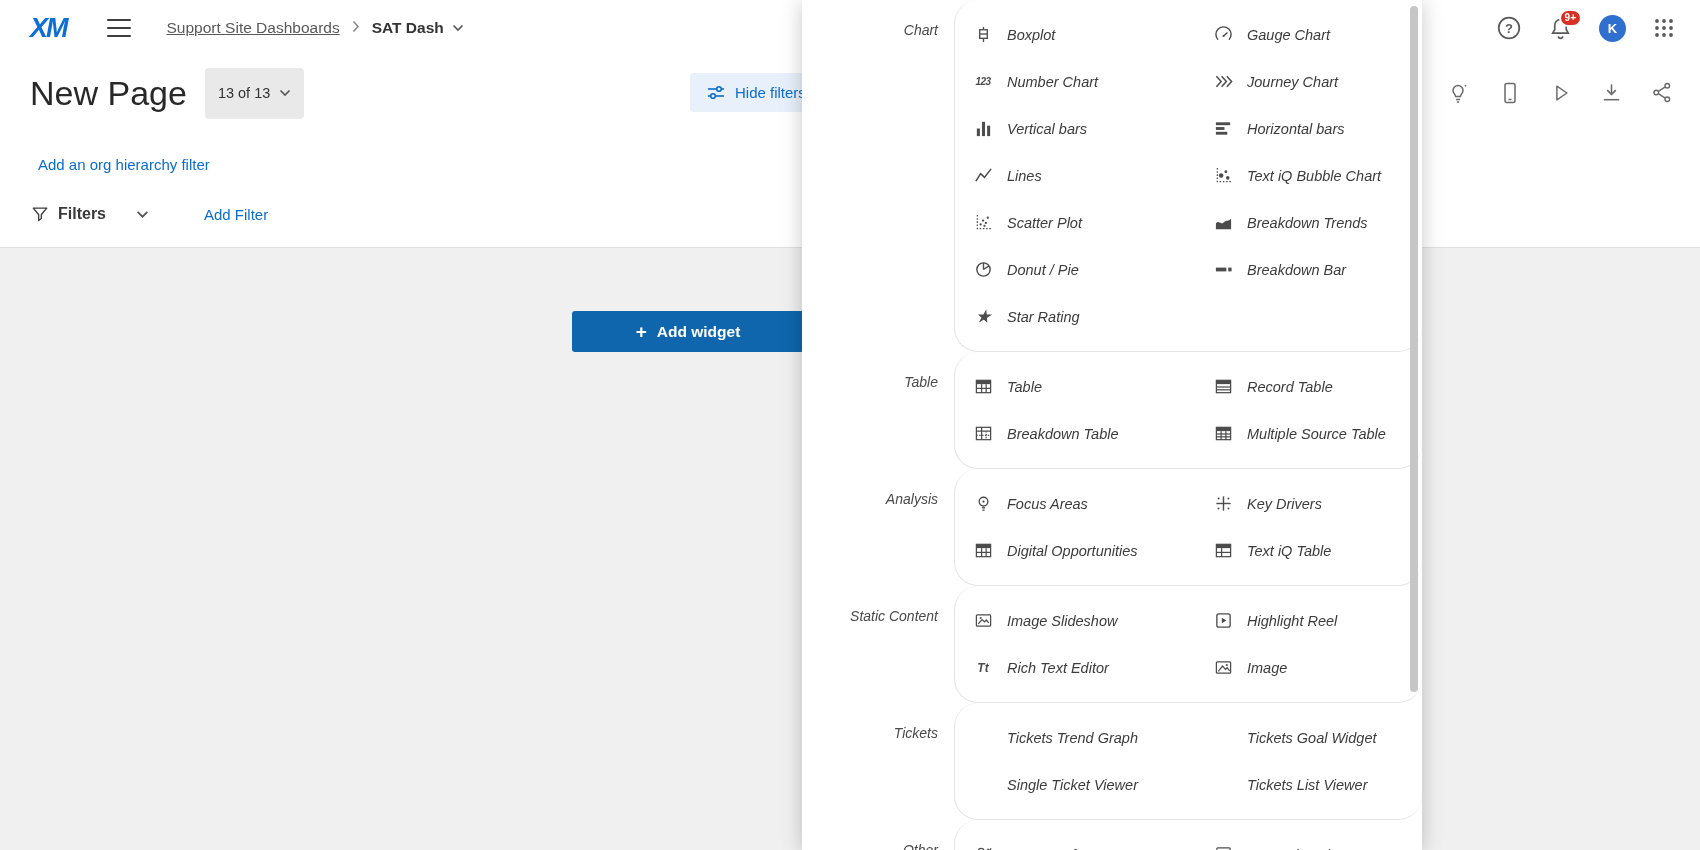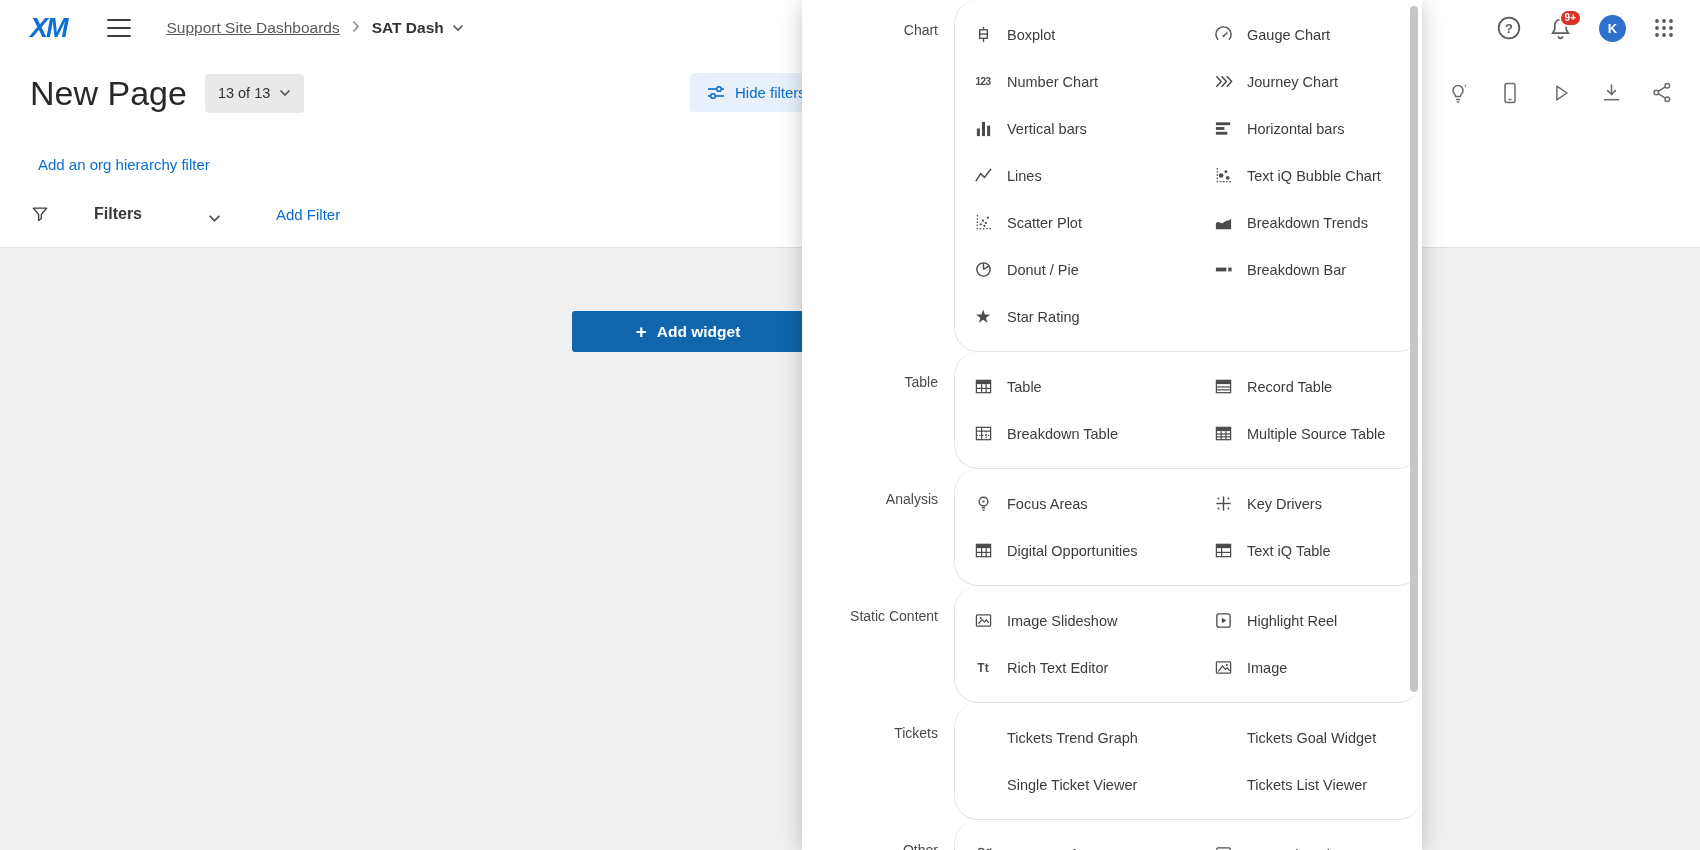--- a/index.html
+++ b/index.html
@@ -16,38 +16,38 @@
   .breadcrumb { margin-left:36px; display:flex; align-items:center; gap:12px; font-size:15.5px; }
   .bc-root { color:#595959; cursor:pointer;text-decoration:underline; }
   .bc-current { color:#333; font-weight:700; cursor:pointer; display:flex; align-items:center; gap:8px; }
   .topbar-right { position:absolute; right:24px; top:0; height:56px; display:flex; align-items:center; gap:26px; }
   .tb-icon { position:relative; cursor:pointer; display:flex; align-items:center; }
   .badge { position:absolute; top:-7px; right:-9px; background:#d93025; color:#fff; font-size:10px; font-weight:bold; border-radius:9px; padding:2px 4px; border:2px solid #fff; line-height:1; }
   .avatar { width:27px; height:27px; border-radius:50%; background:#2f6fce; color:#fff; font-size:13px; font-weight:bold; display:flex; align-items:center; justify-content:center; cursor:pointer; }
   
   .page-header { position:absolute; top:56px; left:0; width:1700px; height:74px; background:#fff; display:flex; align-items:center; padding-left:30px; }
   .page-title { font-size:34px; font-weight:500; color:#282828; }
-  .pager-pill { margin-left:18px; height:39px; background:#e9e9e9; border-radius:4px; padding:0 13px; display:flex; align-items:center; gap:9px; font-size:14.5px; color:#333; cursor:pointer; }
+  .pager-pill { margin-left:18px; height:51px; background:#e9e9e9; border-radius:4px; padding:0 13px; display:flex; align-items:center; gap:9px; font-size:14.5px; color:#333; cursor:pointer; }
   .hide-filters-btn { position:absolute; left:690px; top:17px; height:39px; background:#e8f1fb; border-radius:4px; padding:0 16px; display:flex; align-items:center; gap:9px; color:#0b6dcc; font-size:15px; cursor:pointer; white-space:nowrap; }
   .header-actions { position:absolute; right:26px; top:17px; height:39px; display:flex; align-items:center; gap:28px; }
   .ha-icon { cursor:pointer; display:flex; align-items:center; }
   
   .org-row { position:absolute; top:156px; left:38px; }
   .link { color:#0b6dcc; font-size:15px; cursor:pointer; text-decoration:none; }
   .filters-row { position:absolute; top:196px; left:31px; display:flex; align-items:center; height:36px; }
-  .filters-toggle { display:flex; align-items:flex-end; cursor:pointer;gap:36px; }
+  .filters-toggle { display:flex; align-items:center; cursor:pointer; }
   .filters-label { margin-left:9px; font-size:16px; font-weight:700; color:#383838; }
   .filters-chev { margin-left:30px; display:flex; }
   .add-filter { margin-left:55px; }
   
   .canvas { position:absolute; top:247px; left:0; width:1700px; height:603px; background:#f0f0f0; border-top:1px solid #e0e0e0; }
   .add-widget-btn { position:absolute; left:572px; top:63px; width:232px; height:41px; background:#0f66ad; border:none; border-radius:3px; color:#fff; font-size:15.5px; font-weight:bold; display:flex; align-items:center; justify-content:center; gap:10px; cursor:pointer; font-family:inherit; }
   .plus-glyph { font-size:19px; font-weight:bold; line-height:1; }
   
-  .widget-panel { position:absolute; top:0; left:802px; width:620px; height:850px; background:#fff; box-shadow:0 2px 20px rgba(0,0,0,0.22); z-index:20; overflow:hidden; }
+  .widget-panel { position:absolute; top:0; left:802px; width:620px; height:850px; background:#fff; box-shadow:0 2px 20px rgba(0,0,0,0.22); z-index:20; overflow:hidden;font-style:italic; }
   .psection { display:flex; }
   .pcat { width:152px; flex:0 0 152px; padding:22px 16px 0 0; text-align:right; font-size:14px; color:#4a4a4a; }
   .pitems { flex:1; border-left:1px solid #e4e4e4; border-bottom:1px solid #e4e4e4; padding:11px 0; display:grid; grid-template-columns:240px 1fr; grid-auto-rows:47px; align-items:center;border-radius:24px; }
   .psection.last .pitems { border-bottom:none; }
   .pitem { display:flex; align-items:center; gap:14px; padding-left:18px; cursor:pointer; font-size:14.5px; color:#3c3c3c; }
   .pitem.noicon { padding-left:52px; }
   .wicon { width:20px; flex:0 0 20px; height:20px; display:flex; align-items:center; justify-content:center; color:#4c4c4c; }
   .ticon { font-size:10px; font-weight:bold; letter-spacing:-0.5px; }
   .star-ticon { font-size:16px; }
   .panel-scrollbar { position:absolute; right:4px; top:6px; width:8px; height:686px; background:#c6c6c6; border-radius:4px; cursor:pointer; }

